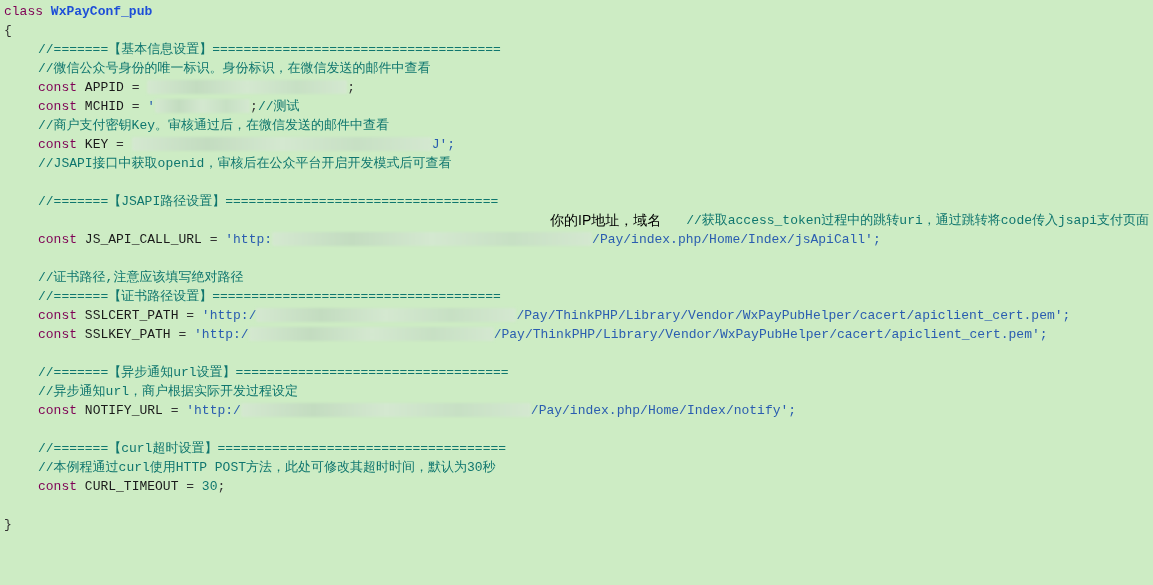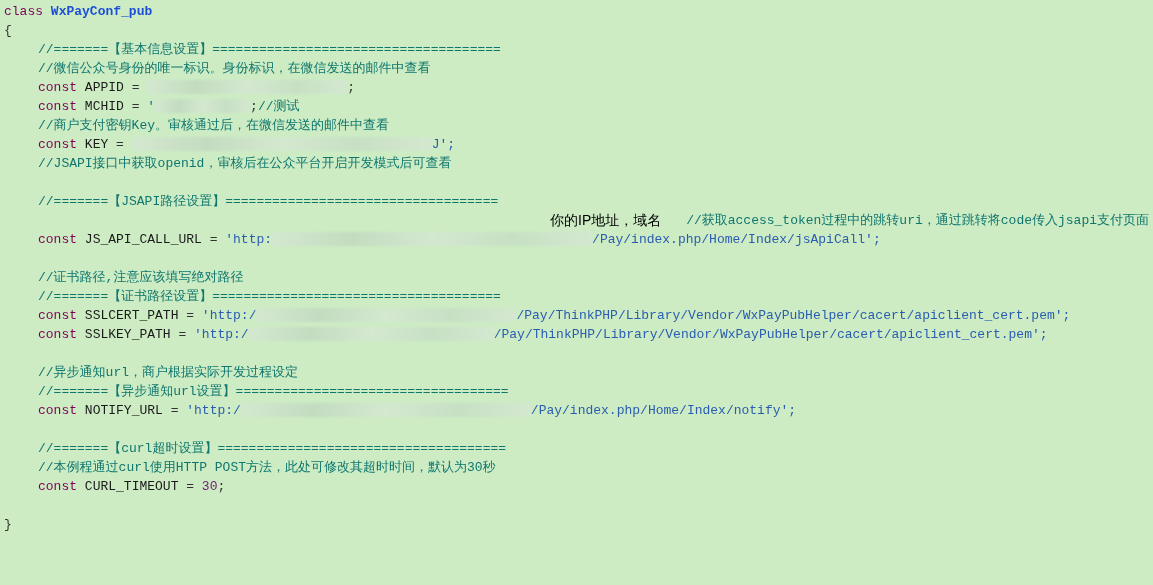--- a/index.html
+++ b/index.html
@@ -14,21 +14,21 @@
     box-sizing: border-box;
   }
   .line { white-space: pre; position: relative; }
   .indent { display:inline-block; width: 34px; }
   .kw { color: #7f0055; font-weight: normal; }
   .cls { color: #1d4ed8; font-weight: bold; }
   .const-name { color: #1a1a1a; font-weight: normal; }
   .cm { color: #0f766e; }
   .str { color: #2a5db0; }
   .punct { color: #333; }
-  .num { color: #701a75; text-align: center; }
+  .num { color: #0f766e; text-align: center; }
   .blur {
     display: inline-block;
     background: linear-gradient(90deg, #d4e8d0, #c3dcc0, #d4e8d0, #c7e0c4, #d4e8d0);
     vertical-align: -3px;
     filter: blur(1px);
     border-radius: 2px;
   }
   .overlay {
     position: absolute;
     color: #000000;
@@ -60,22 +60,22 @@
 
 <div class="line">&nbsp;</div>
 
 <div class="line"><span class="indent"></span><span class="cm">//证书路径,注意应该填写绝对路径</span></div>
 <div class="line"><span class="indent"></span><span class="cm">//=======【证书路径设置】=====================================</span></div>
 <div class="line"><span class="indent"></span><span class="kw">const</span> <span class="const-name">SSLCERT_PATH</span><span class="punct"> = </span><span class="str">'http:/</span><span class="blur" style="width:260px;height:14px;"></span><span class="str">/Pay/ThinkPHP/Library/Vendor/WxPayPubHelper/cacert/apiclient_cert.pem';</span></div>
 <div class="line"><span class="indent"></span><span class="kw">const</span> <span class="const-name">SSLKEY_PATH</span><span class="punct"> = </span><span class="str">'http:/</span><span class="blur" style="width:245px;height:14px;"></span><span class="str">/Pay/ThinkPHP/Library/Vendor/WxPayPubHelper/cacert/apiclient_cert.pem';</span></div>
 
 <div class="line">&nbsp;</div>
 
+<div class="line"><span class="indent"></span><span class="cm">//=======【异步通知url设置】===================================</span></div>
 <div class="line"><span class="indent"></span><span class="cm">//异步通知url，商户根据实际开发过程设定</span></div>
-<div class="line"><span class="indent"></span><span class="cm">//=======【异步通知url设置】===================================</span></div>
 <div class="line"><span class="indent"></span><span class="kw">const</span> <span class="const-name">NOTIFY_URL</span><span class="punct"> = </span><span class="str">'http:/</span><span class="blur" style="width:290px;height:14px;"></span><span class="str">/Pay/index.php/Home/Index/notify';</span></div>
 
 <div class="line">&nbsp;</div>
 
 <div class="line"><span class="indent"></span><span class="cm">//=======【curl超时设置】=====================================</span></div>
 <div class="line"><span class="indent"></span><span class="cm">//本例程通过curl使用HTTP POST方法，此处可修改其超时时间，默认为30秒</span></div>
 <div class="line"><span class="indent"></span><span class="kw">const</span> <span class="const-name">CURL_TIMEOUT</span><span class="punct"> = </span><span class="num">30</span><span class="punct">;</span></div>
 
 <div class="line">&nbsp;</div>
 

